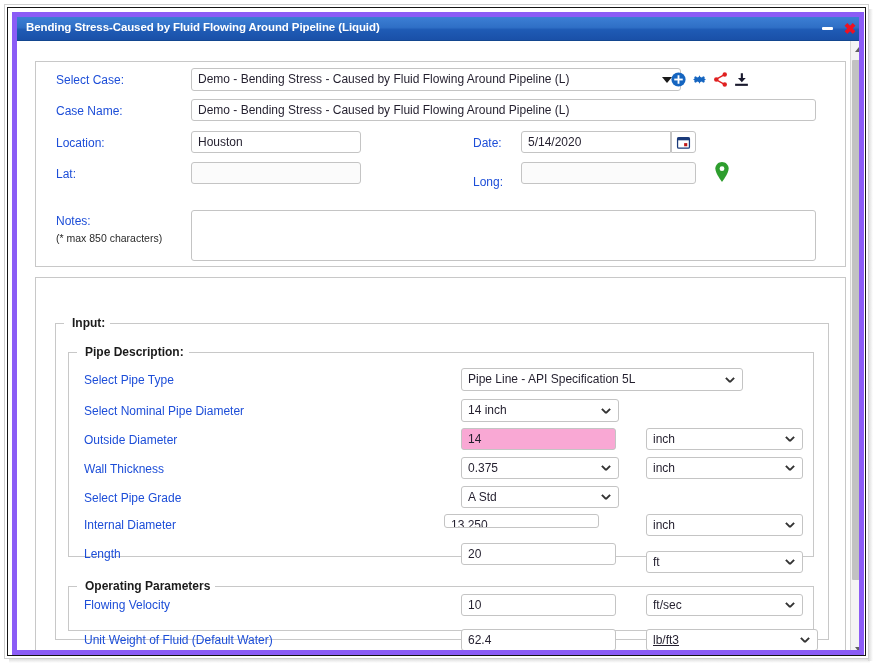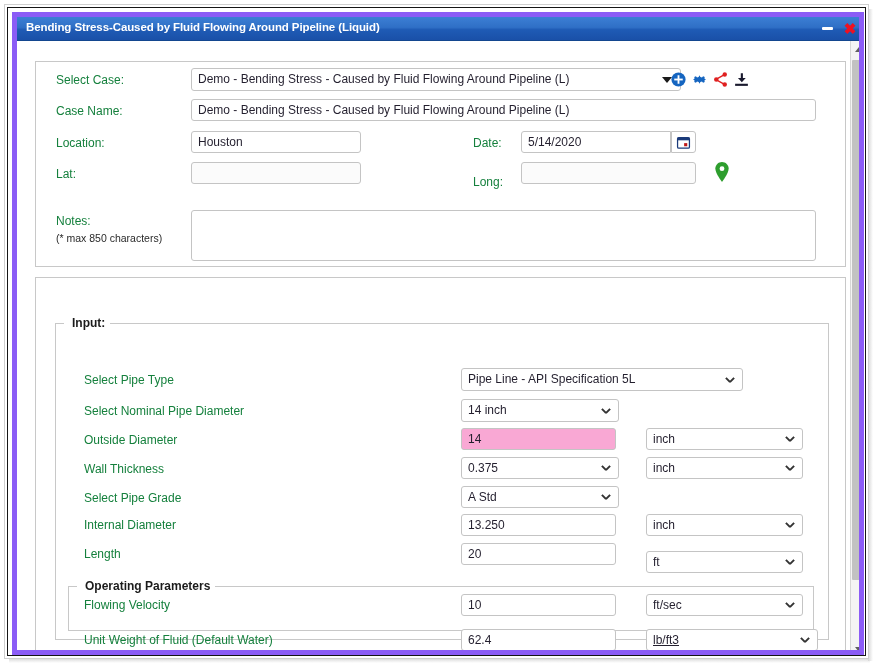--- a/index.html
+++ b/index.html
@@ -181,21 +181,21 @@
     position: absolute;
     top: 0; right: 0;
     height: 1px;
     background: #c8c8c8;
   }
 
   
   .lbl {
     position: absolute;
     font-size: 12px;
-    color: #15803d;
+    color: #1d4ed8;
     white-space: nowrap;
   }
   .lbl-sub {
     position: absolute;
     font-size: 10.5px;
     color: #2a2a2a;
     white-space: nowrap;
   }
   .fld {
     position: absolute;
@@ -374,40 +374,45 @@
       </div>
 
       <div class="panel" id="panel-bottom">
 
         <div class="fs" style="left:19px; top:45px; width:774px; height:317px;">
           <div class="fs-line-l" style="width:8px;"></div>
           <div class="fs-line-r" style="width:722px;"></div>
           <div class="fs-legend" style="left:11px;">Input:</div>
         </div>
 
+        <div class="fs" style="left:32px; top:74px; width:746px; height:205px;">
+          <div class="fs-line-l" style="width:8px;"></div>
+          <div class="fs-line-r" style="width:624px;"></div>
+          <div class="fs-legend" style="left:11px;">Pipe Description:</div>
+        </div>
 
         <div class="lbl" style="left:48px; top:95px;">Select Pipe Type</div>
         <div class="sel" style="left:425px; top:90px; width:282px; height:23px; line-height:21px;">Pipe Line - API Specification 5L<span class="chev"></span></div>
 
         <div class="lbl" style="left:48px; top:126px;">Select Nominal Pipe Diameter</div>
         <div class="sel" style="left:425px; top:121px; width:158px; height:23px; line-height:21px;">14 inch<span class="chev"></span></div>
 
         <div class="lbl" style="left:48px; top:155px;">Outside Diameter</div>
         <div class="fld ro" style="left:425px; top:150px; width:155px; height:22px; line-height:20px;">14</div>
         <div class="sel" style="left:610px; top:150px; width:157px; height:22px; line-height:20px;">inch<span class="chev"></span></div>
 
         <div class="lbl" style="left:48px; top:184px;">Wall Thickness</div>
         <div class="sel" style="left:425px; top:179px; width:158px; height:22px; line-height:20px;">0.375<span class="chev"></span></div>
         <div class="sel" style="left:610px; top:179px; width:157px; height:22px; line-height:20px;">inch<span class="chev"></span></div>
 
         <div class="lbl" style="left:48px; top:213px;">Select Pipe Grade</div>
         <div class="sel" style="left:425px; top:208px; width:158px; height:22px; line-height:20px;">A Std<span class="chev"></span></div>
 
         <div class="lbl" style="left:48px; top:240px;">Internal Diameter</div>
-        <div class="fld" style="left:425px; top:236px; width:155px; height:22px; line-height:20px;">13.250</div>
+        <div class="fld" style="left:408px; top:236px; width:155px; height:14px; line-height:20px;">13.250</div>
         <div class="sel" style="left:610px; top:236px; width:157px; height:22px; line-height:20px;">inch<span class="chev"></span></div>
 
         <div class="lbl" style="left:48px; top:269px;">Length</div>
         <div class="fld" style="left:425px; top:265px; width:155px; height:22px; line-height:20px;">20</div>
         <div class="sel" style="left:610px; top:273px; width:157px; height:22px; line-height:20px;">ft<span class="chev"></span></div>
 
         <div class="fs" style="left:32px; top:308px; width:746px; height:45px;">
           <div class="fs-line-l" style="width:8px;"></div>
           <div class="fs-line-r" style="width:608px;"></div>
           <div class="fs-legend" style="left:11px;">Operating Parameters</div>

